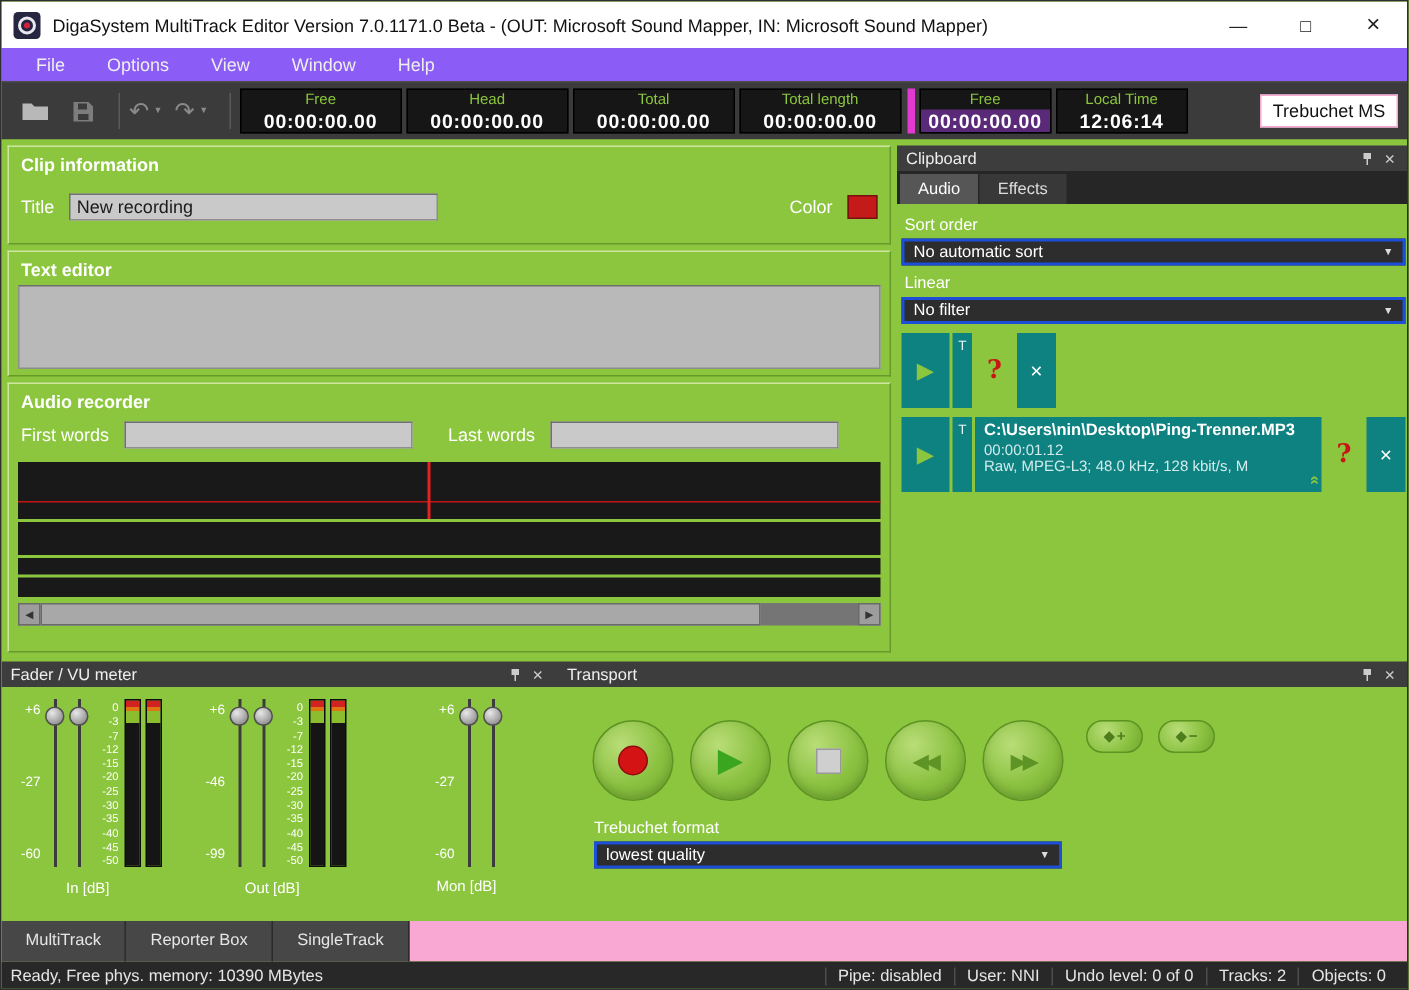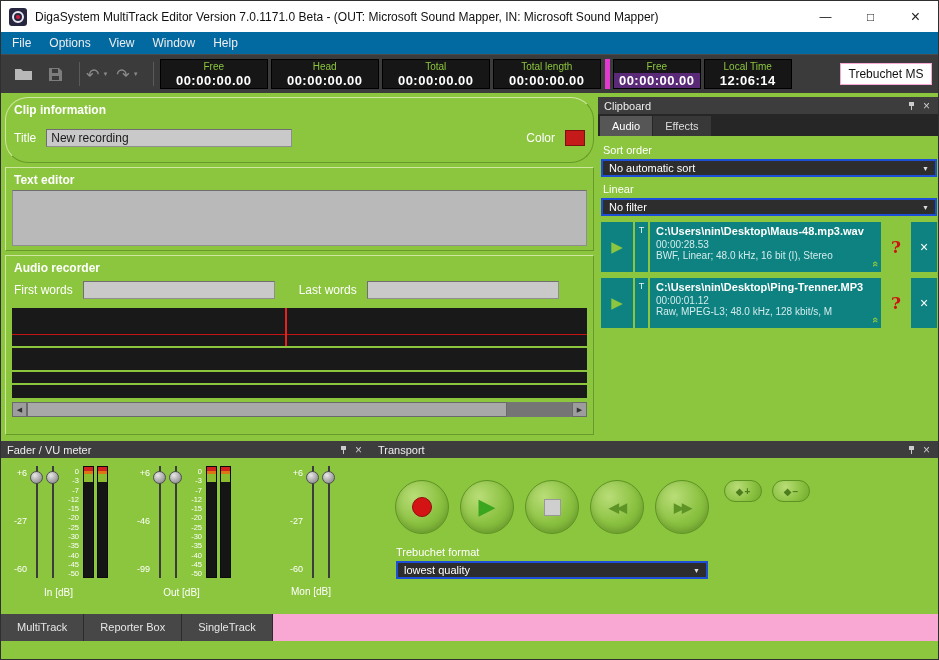--- a/index.html
+++ b/index.html
@@ -10,21 +10,21 @@
   .titlebar { height:31px; background:#ffffff; display:flex; align-items:center; padding-left:8px; }
   .app-icon { width:18px; height:18px; border-radius:3px; background:#262640; position:relative; flex:0 0 auto; }
   .app-icon::before { content:""; position:absolute; inset:3px; border:2px solid #e8e8f0; border-radius:50%; }
   .app-icon::after { content:""; position:absolute; left:7px; top:7px; width:4px; height:4px; background:#d42040; border-radius:50%; }
   .title-text { font-size:12px; color:#111; margin-left:8px; white-space:nowrap; overflow:hidden; }
   .win-controls { margin-left:auto; display:flex; height:31px; flex:0 0 auto; }
   .win-btn { width:45px; height:31px; display:flex; align-items:center; justify-content:center; font-size:12px; color:#222; }
   .win-btn.close-btn { font-size:16px; }
 
   
-  .menubar { height:22px; background:#0369a1; display:flex; align-items:center; padding-left:2px; }
+  .menubar { height:22px; background:#8b5cf6; display:flex; align-items:center; padding-left:14px;gap:10px; }
   .menu-item { color:#eeeeee; font-size:12px; padding:0 9px; line-height:22px; }
 
   
   .toolbar { height:39px; background:#3b3b3b; display:flex; align-items:center; padding:0 4px 0 8px; border-top:1px solid #4a4a4a; }
   .tb-icon { width:28px; height:26px; display:flex; align-items:center; justify-content:center; margin-right:4px; }
   .tb-sep { width:1px; height:24px; background:#5a5a5a; margin:0 6px; }
   .tb-undo { color:#8a8a8a; font-size:16px; display:flex; align-items:center; margin-right:8px; }
   .mini-arrow { font-size:6px; margin-left:3px; color:#8a8a8a; }
   .time-box { width:108px; height:30px; background:#161616; border:1px solid #000; margin-right:3px; display:flex; flex-direction:column; overflow:hidden; }
   .time-box.narrow { width:88px; }
@@ -207,21 +207,21 @@
     </div>
     <div class="time-box narrow">
       <div class="time-label">Local Time</div>
       <div class="time-value">12:06:14</div>
     </div>
     <div class="font-box">Trebuchet MS</div>
   </div>
 
   <div class="main">
 
-    <div class="gpanel" style="left:4px; top:4px; width:589px; height:66px;border-radius:23px;">
+    <div class="gpanel" style="left:4px; top:4px; width:589px; height:66px;">
       <div class="gpanel-h">Clip information</div>
       <div class="ci-row">
         <span class="glabel">Title</span>
         <input class="ginput title-input" value="New recording" style="">
         <span class="glabel color-label">Color</span>
         <div class="color-swatch"></div>
       </div>
     </div>
 
     <div class="gpanel" style="left:4px; top:162px; width:589px; height:180px;">
@@ -278,26 +278,20 @@
         </div>
         <div class="cb-label">Linear</div>
         <div class="dd">
           <span class="dd-text">No filter</span>
           <span class="dd-arrow">▼</span>
         </div>
 
         <div class="clip-item">
           <div class="ci-play">▶</div>
           <div class="ci-t">T</div>
-          <div class="ci-main">
-            <div class="ci-file">C:\Users\nin\Desktop\Maus-48.mp3.wav</div>
-            <div class="ci-dur">00:00:28.53</div>
-            <div class="ci-fmt">BWF, Linear; 48.0 kHz, 16 bit (I), Stereo</div>
-            <span class="ci-chev">«</span>
-          </div>
           <div class="ci-q">?</div>
           <div class="ci-x">×</div>
         </div>
 
         <div class="clip-item">
           <div class="ci-play">▶</div>
           <div class="ci-t">T</div>
           <div class="ci-main">
             <div class="ci-file">C:\Users\nin\Desktop\Ping-Trenner.MP3</div>
             <div class="ci-dur">00:00:01.12</div>
@@ -464,14 +458,22 @@
     </div>
 
   </div>
 
   <div class="bottom-tabs">
     <span class="btab">MultiTrack</span>
     <span class="btab">Reporter Box</span>
     <span class="btab">SingleTrack</span>
   </div>
 
+  <div class="statusbar">
+    <span class="sb-left">Ready, Free phys. memory: 10390 MBytes</span>
+    <span class="sb-seg">Pipe: disabled</span>
+    <span class="sb-seg">User: NNI</span>
+    <span class="sb-seg">Undo level: 0 of 0</span>
+    <span class="sb-seg">Tracks: 2</span>
+    <span class="sb-seg">Objects: 0</span>
+  </div>
 
 </div>
 
 </body></html>

